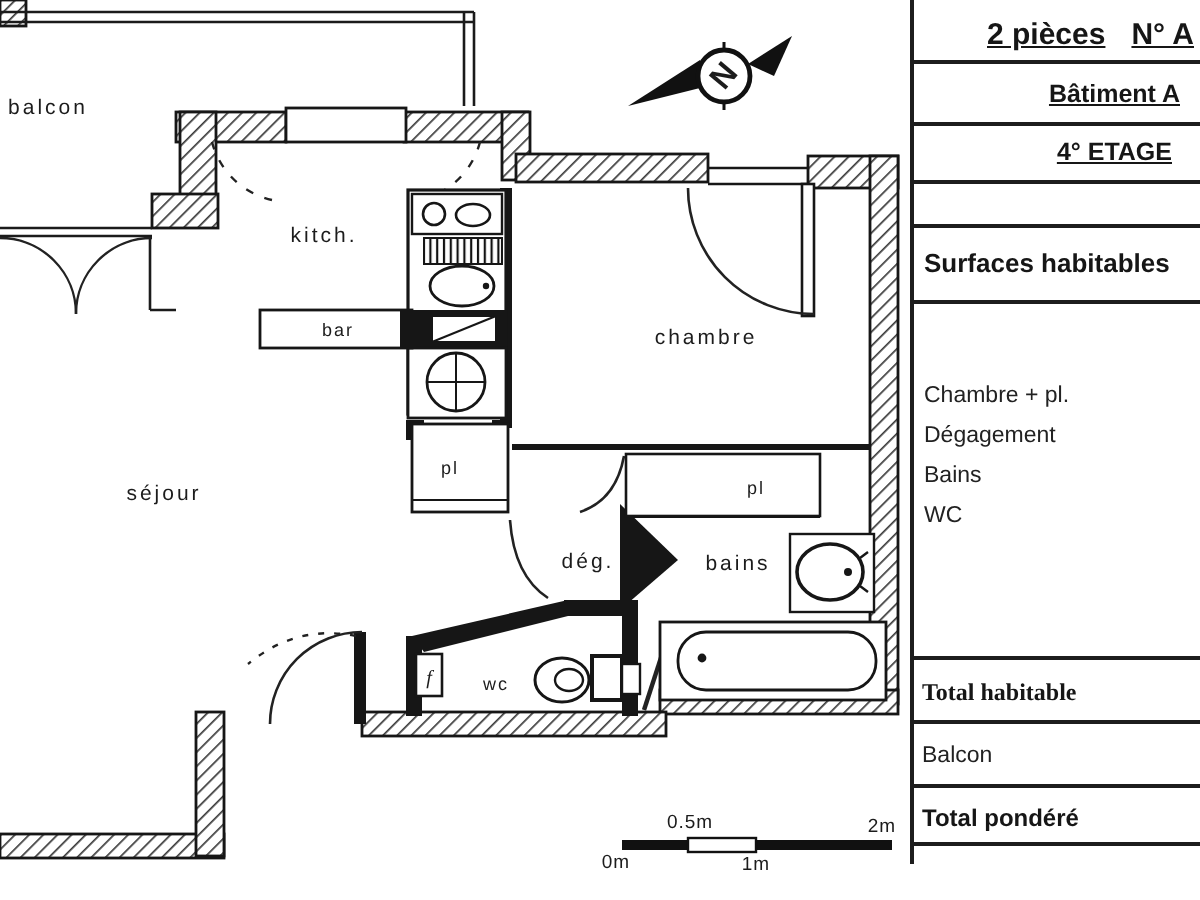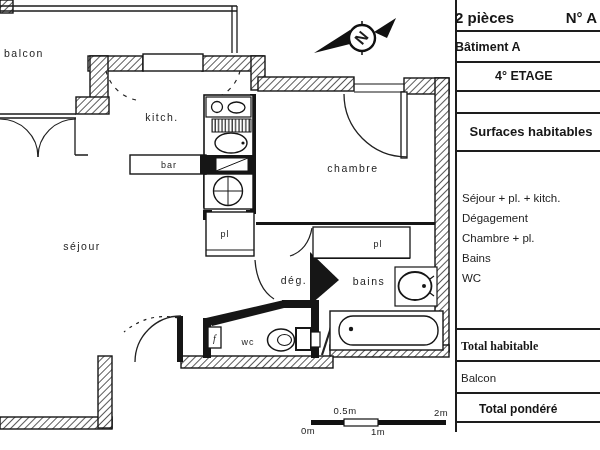--- a/index.html
+++ b/index.html
@@ -4,29 +4,29 @@
 <style>
   html,body{margin:0;padding:0;}
   body{width:600px;height:450px;background:#fff;position:relative;overflow:hidden;
        font-family:"Liberation Sans",sans-serif;color:#161616;}
   #plan{position:absolute;left:0;top:0;}
   #panel{position:absolute;left:455px;top:0;width:145px;height:450px;}
   .vline{position:absolute;background:#1d1d1d;}
   .hline{position:absolute;left:0;right:0;height:2px;background:#1d1d1d;}
   .prow{position:absolute;left:0;right:0;display:flex;align-items:center;}
   .bold{font-weight:bold;}
-  .right{justify-content:space-between;}
+  .right{justify-content:flex-end;text-decoration:underline;}
   .title-row{top:4px;height:26px;font-size:15px;gap:13px;padding-right:3px;}
-  .b-row{top:34px;height:26px;font-size:12.5px;padding-right:26px;}
+  .b-row{top:34px;height:26px;font-size:12.5px;padding-right:10px;}
   .e-row{top:63px;height:26px;font-size:12.5px;padding-right:14px;margin-left:40px;}
-  .surf-row{top:115px;height:32px;font-size:13px;padding-left:7px;justify-content:center;}
+  .surf-row{top:115px;height:32px;font-size:13px;padding-left:7px;}
   .list{position:absolute;left:7px;top:188px;font-size:11.5px;line-height:20px;color:#222;}
   .tot1{top:334px;height:24px;font-size:12px;padding-left:6px;font-family:Liberation Serif, serif;}
   .tot2{top:366px;height:24px;font-size:11.5px;padding-left:6px;color:#222;}
-  .tot3{top:397px;height:24px;font-size:12px;padding-left:24px;}
+  .tot3{top:397px;height:24px;font-size:12px;padding-left:6px;}
   svg text{fill:#1c1c1c;}
   .rlabel{font-size:10.5px;letter-spacing:1.5px;}
   .rsmall{font-size:9px;letter-spacing:1px;}
   .scalelbl{font-size:9.5px;letter-spacing:0.5px;}
 </style>
 </head>
 <body>
 
 <svg id="plan" width="455" height="450" viewBox="0 0 455 450">
   <defs>
@@ -211,23 +211,22 @@
   </div>
   <div class="prow e-row right bold">
     <span>4° ETAGE</span>
   </div>
 
   <div class="prow surf-row bold">
     <span>Surfaces habitables</span>
   </div>
 
   <div class="list">
-    <div>Séjour + pl. + kitch.</div>
+    <div>Chambre + pl.</div>
     <div>Dégagement</div>
-    <div>Chambre + pl.</div>
     <div>Bains</div>
     <div>WC</div>
   </div>
 
   <div class="prow tot1 bold">
     <span>Total habitable</span>
   </div>
   <div class="prow tot2">
     <span>Balcon</span>
   </div>

